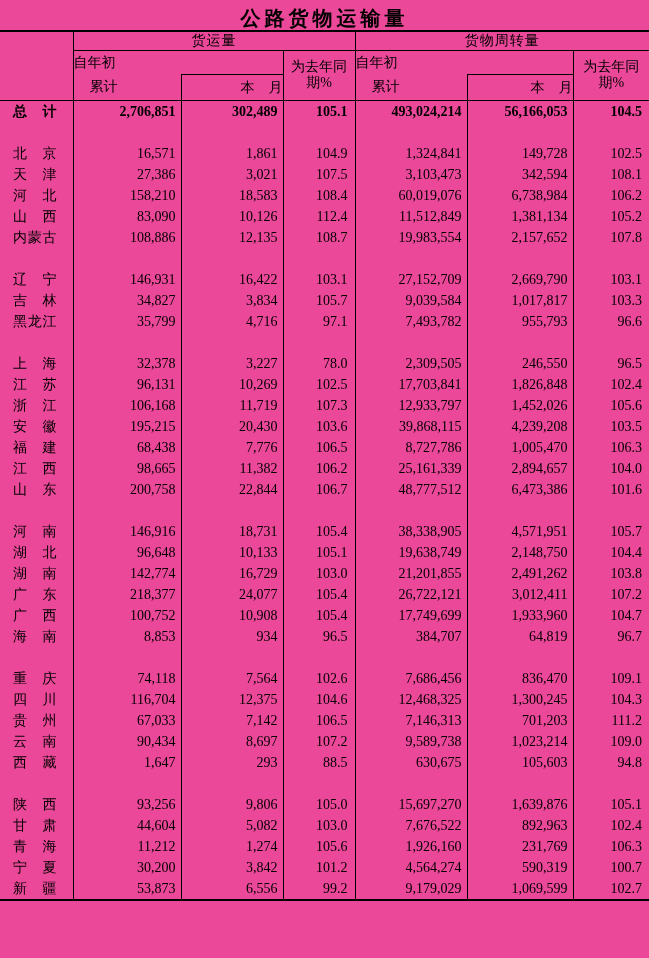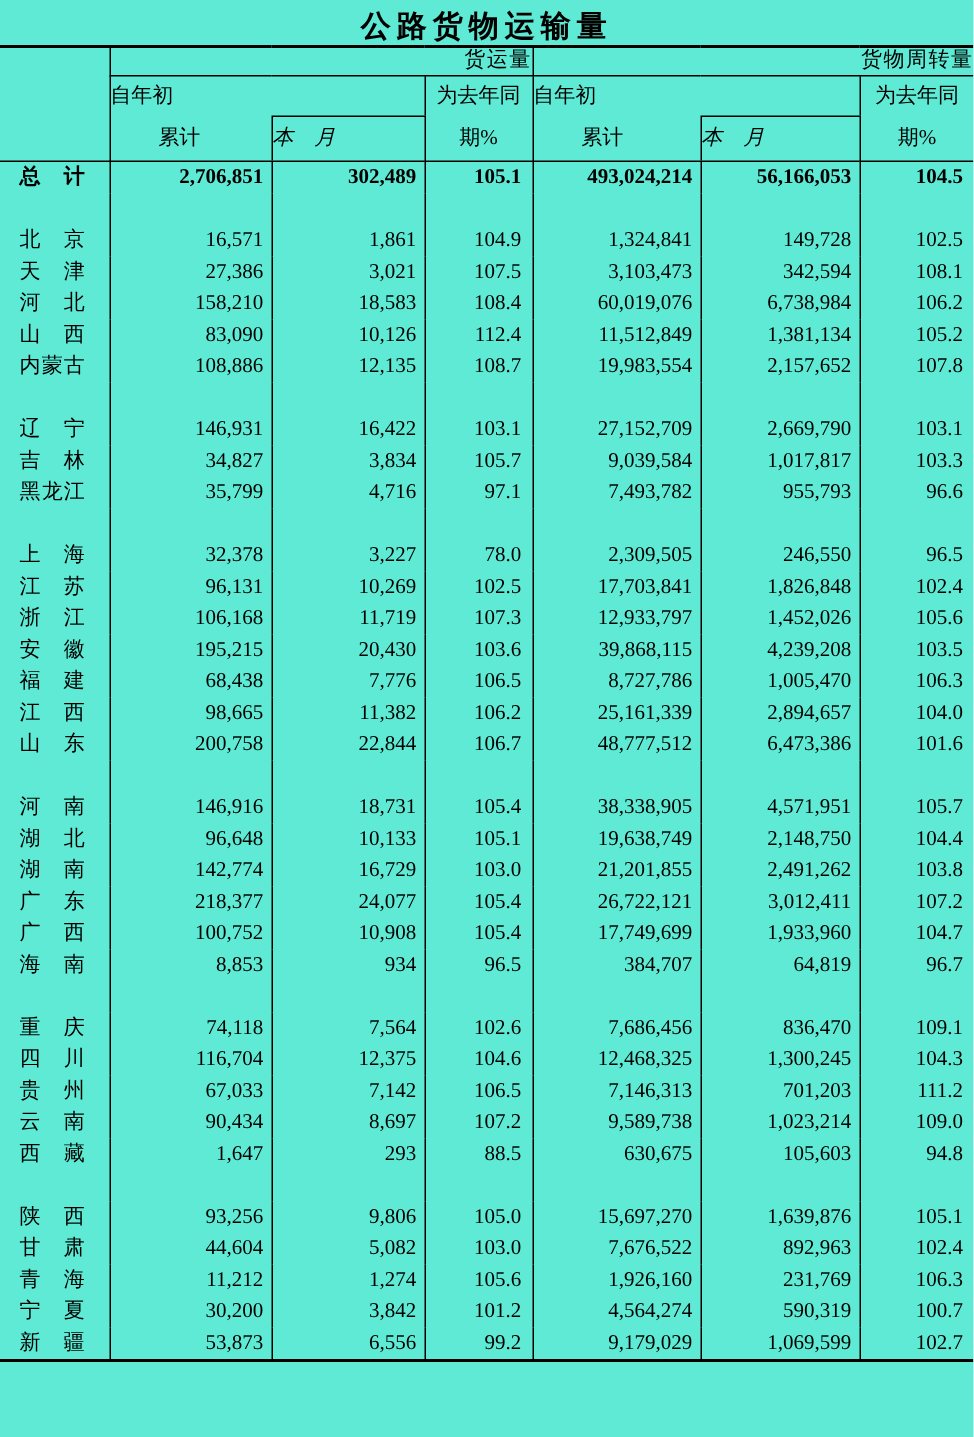--- a/index.html
+++ b/index.html
@@ -2,21 +2,21 @@
 <html><head>
 <meta charset="utf-8">
 <style>
   * { box-sizing: border-box; }
   html, body { margin: 0; padding: 0; background: #fff; }
   body {
     width: 649px; height: 958px;
     font-family: "Liberation Serif", "DejaVu Serif", serif;
     color: #000;
   }
-  .page { position: relative; width: 649px; height: 958px; background: #5eead4; overflow: hidden; }
+  .page { position: relative; width: 649px; height: 958px; background: #ec4899; overflow: hidden; }
 
   .title {
     margin: 6px 0 0 0;
     text-align: center;
     font-size: 20px;
     font-weight: bold;
     letter-spacing: 4px;
     line-height: 24px;
   }
   .unit-note {
@@ -43,36 +43,36 @@
   col.c-pct2  { width: 76px; }
 
   th, td { padding: 0; font-weight: normal; vertical-align: middle; }
 
   
   tr.hrow-sections th { height: 18px; line-height: 18px; }
   tr.hrow-upper  td, tr.hrow-upper th { height: 23px; }
   tr.hrow-lower  td { height: 25px; line-height: 25px; }
 
   .corner { border-right: 1px solid #000; border-bottom: 1px solid #000; }
-  .sec { text-align: right; border-bottom: 1px solid #000; font-weight: normal; letter-spacing: 1px; }
+  .sec { text-align: center; border-bottom: 1px solid #000; font-weight: normal; letter-spacing: 1px; }
   .sec-left { border-right: 1px solid #000; }
 
   .sys { text-align: left; line-height: 23px; }
   .boxtop { border-bottom: 1px solid #000; }
   .yoy {
     border-left: 1px solid #000;
     border-bottom: 1px solid #000;
     text-align: center;
-    line-height: 28px;
+    line-height: 16px;
     padding: 0 6px;
     font-weight: normal;
   }
   .yoy-left { border-right: 1px solid #000; }
-  .cum { text-align: left; padding-left: 32px; border-bottom: 1px solid #000; }
-  .month { text-align: left; border-left: 1px solid #000; border-bottom: 1px solid #000; font-style: italic; }
+  .cum { text-align: left; padding-left: 16px; border-bottom: 1px solid #000; }
+  .month { text-align: right; border-left: 1px solid #000; border-bottom: 1px solid #000; }
 
   
   tbody td { height: 21px; line-height: 21px; }
   td.prov {
     border-right: 1px solid #000;
     text-align: justify;
     text-align-last: justify;
     padding: 0 16px 0 13px;
   }
   td.num { border-right: 1px solid #000; text-align: right; padding-right: 5px; }

